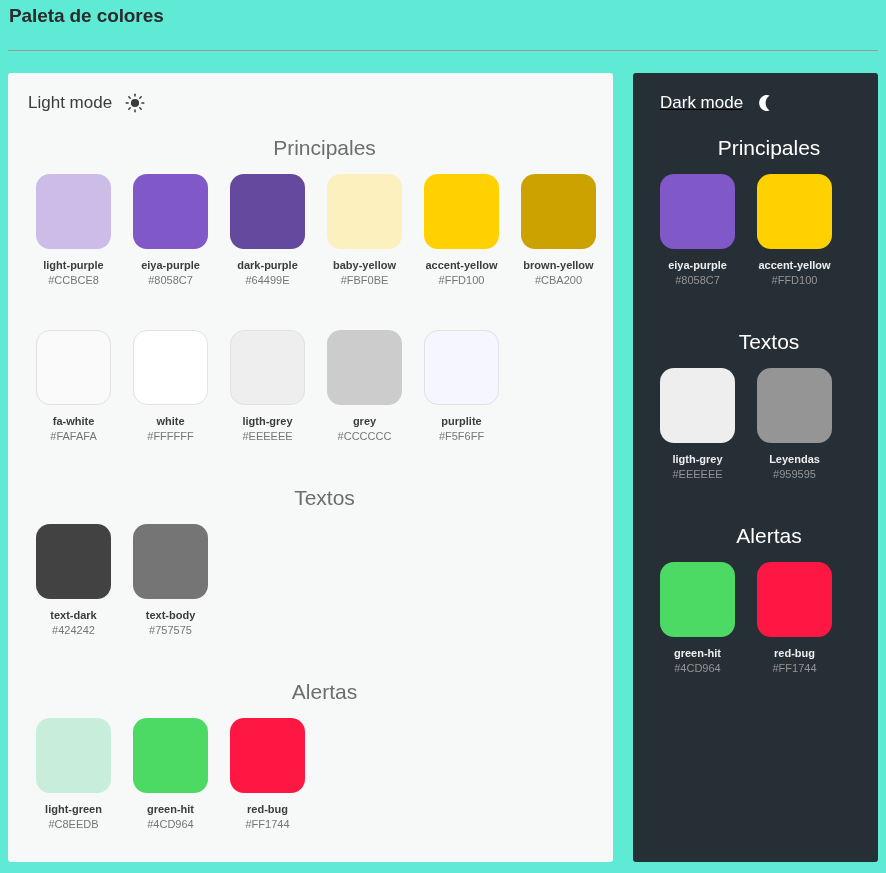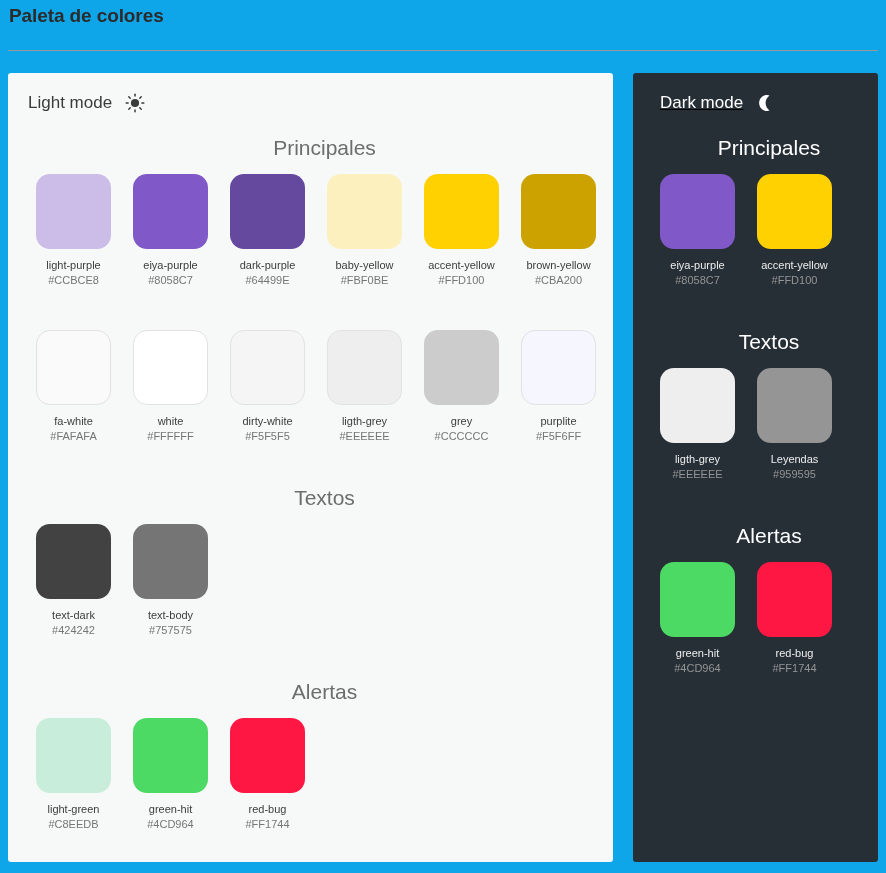--- a/index.html
+++ b/index.html
@@ -8,21 +8,21 @@
     margin: 0;
     padding: 0;
     background: #ffffff;
     font-family: "Liberation Sans", sans-serif;
     -webkit-font-smoothing: antialiased;
   }
   #page {
     position: relative;
     width: 886px;
     height: 873px;
-    background: #0ea5e9;
+    background: #5eead4;
     overflow: hidden;
   }
 
   
   .page-title {
     position: absolute;
     left: 9px;
     top: 5px;
     font-size: 19px;
     font-weight: bold;
@@ -106,21 +106,21 @@
     width: 75px;
     height: 75px;
     border-radius: 14px;
   }
   .swatch-chip.bordered-light { border: 1px solid #e2e2e2; }
   .swatch-chip.bordered-dark  { border: 1px solid #59616a; }
 
   .swatch-name {
     margin-top: 9px;
     font-size: 11px;
-    font-weight: normal;
+    font-weight: bold;
     line-height: 15px;
     white-space: nowrap;
   }
   .swatch-hex {
     font-size: 11px;
     font-weight: normal;
     line-height: 15px;
     white-space: nowrap;
   }
   .panel-light .swatch-name { color: #3c3c3c; }
@@ -200,25 +200,20 @@
               <div class="swatch-chip bordered-light" style="background: rgb(250, 250, 250);"></div>
               <div class="swatch-name">fa-white</div>
               <div class="swatch-hex">#FAFAFA</div>
             </div>
             <div class="swatch-item">
               <div class="swatch-chip bordered-light" style="background: rgb(255, 255, 255);"></div>
               <div class="swatch-name">white</div>
               <div class="swatch-hex">#FFFFFF</div>
             </div>
             <div class="swatch-item">
-              <div class="swatch-chip bordered-light" style="background: rgb(245, 245, 245);"></div>
-              <div class="swatch-name">dirty-white</div>
-              <div class="swatch-hex">#F5F5F5</div>
-            </div>
-            <div class="swatch-item">
               <div class="swatch-chip bordered-light" style="background: rgb(238, 238, 238);"></div>
               <div class="swatch-name">ligth-grey</div>
               <div class="swatch-hex">#EEEEEE</div>
             </div>
             <div class="swatch-item">
               <div class="swatch-chip" style="background: rgb(204, 204, 204);"></div>
               <div class="swatch-name">grey</div>
               <div class="swatch-hex">#CCCCCC</div>
             </div>
             <div class="swatch-item">

